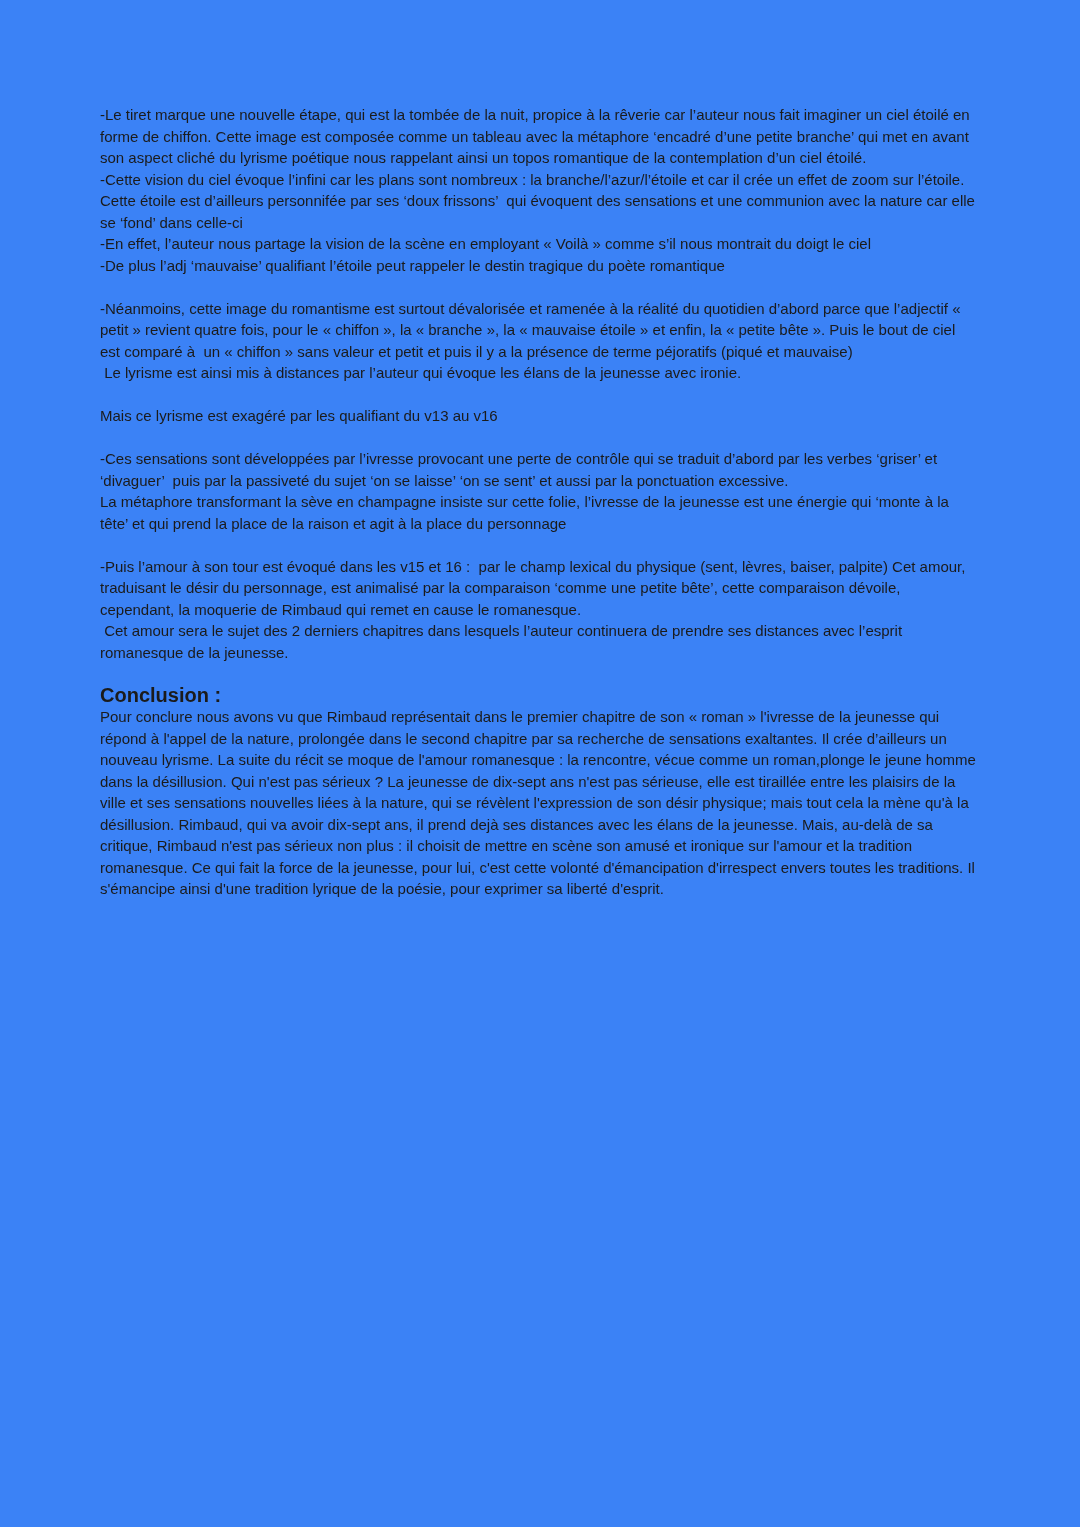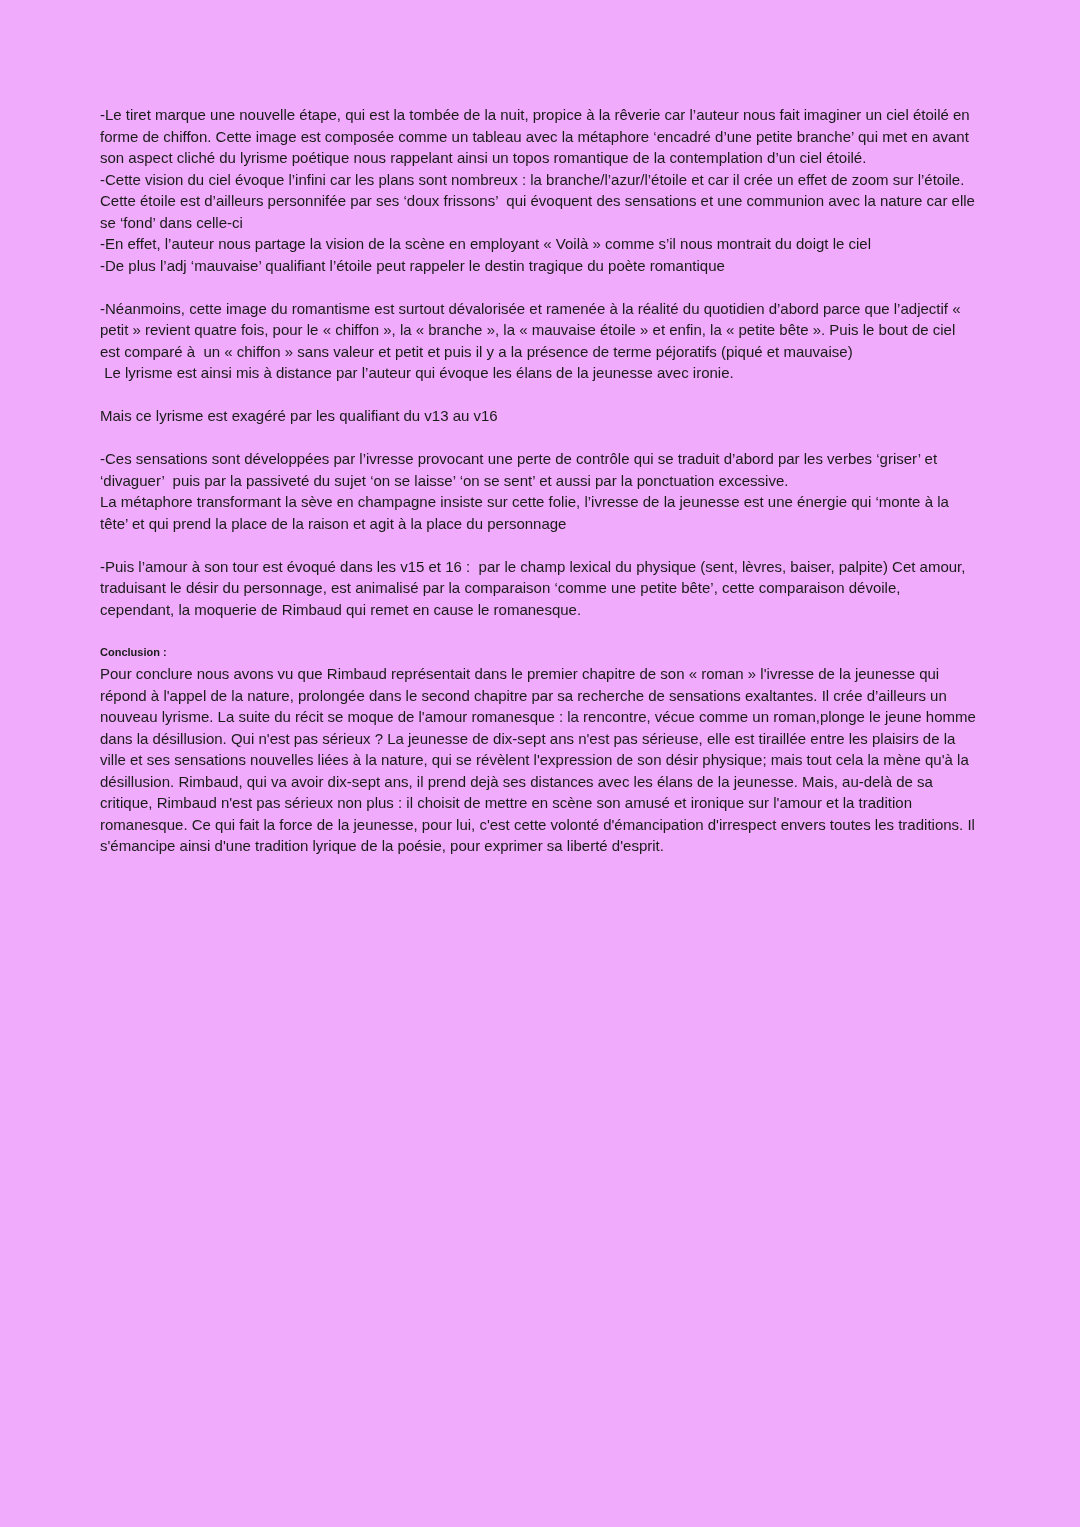--- a/index.html
+++ b/index.html
@@ -4,73 +4,74 @@
 <style>
   html, body {
     margin: 0;
     padding: 0;
     background: #ffffff;
   }
   .page {
     position: relative;
     width: 1080px;
     min-height: 1527px;
-    background: #f0abfc;
+    background: #3b82f6;
     box-sizing: border-box;
     padding: 104px 102px 60px 100px;
   }
   .content {
     font-family: "Liberation Sans", sans-serif;
     font-size: 15px;
     line-height: 21.5px;
     color: #1b1b1b;
     text-align: left;
   }
   p.block {
     margin: 0;
     white-space: pre-wrap;
   }
   .spacer {
     height: 21.5px;
   }
   .heading {
     margin: 0;
-    font-size: 11px;
+    font-size: 20px;
     font-weight: bold;
     color: #1b1b1b;
   }
 </style>
 </head>
 <body>
 
 <div class="page">
   <div class="content">
 
     <p class="block">-Le tiret marque une nouvelle étape, qui est la tombée de la nuit, propice à la rêverie car l’auteur nous fait imaginer un ciel étoilé en forme de chiffon. Cette image est composée comme un tableau avec la métaphore ‘encadré d’une petite branche’ qui met en avant son aspect cliché du lyrisme poétique nous rappelant ainsi un topos romantique de la contemplation d’un ciel étoilé.</p>
     <p class="block">-Cette vision du ciel évoque l’infini car les plans sont nombreux : la branche/l’azur/l’étoile et car il crée un effet de zoom sur l’étoile. Cette étoile est d’ailleurs personnifée par ses ‘doux frissons’  qui évoquent des sensations et une communion avec la nature car elle se ‘fond’ dans celle-ci</p>
     <p class="block">-En effet, l’auteur nous partage la vision de la scène en employant « Voilà » comme s’il nous montrait du doigt le ciel</p>
     <p class="block">-De plus l’adj ‘mauvaise’ qualifiant l’étoile peut rappeler le destin tragique du poète romantique</p>
 
     <div class="spacer"></div>
 
     <p class="block">-Néanmoins, cette image du romantisme est surtout dévalorisée et ramenée à la réalité du quotidien d’abord parce que l’adjectif « petit » revient quatre fois, pour le « chiffon », la « branche », la « mauvaise étoile » et enfin, la « petite bête ». Puis le bout de ciel est comparé à  un « chiffon » sans valeur et petit et puis il y a la présence de terme péjoratifs (piqué et mauvaise)</p>
-    <p class="block"> Le lyrisme est ainsi mis à distance par l’auteur qui évoque les élans de la jeunesse avec ironie.</p>
+    <p class="block"> Le lyrisme est ainsi mis à distances par l’auteur qui évoque les élans de la jeunesse avec ironie.</p>
 
     <div class="spacer"></div>
 
     <p class="block">Mais ce lyrisme est exagéré par les qualifiant du v13 au v16</p>
 
     <div class="spacer"></div>
 
     <p class="block">-Ces sensations sont développées par l’ivresse provocant une perte de contrôle qui se traduit d’abord par les verbes ‘griser’ et ‘divaguer’  puis par la passiveté du sujet ‘on se laisse’ ‘on se sent’ et aussi par la ponctuation excessive.</p>
     <p class="block">La métaphore transformant la sève en champagne insiste sur cette folie, l’ivresse de la jeunesse est une énergie qui ‘monte à la tête’ et qui prend la place de la raison et agit à la place du personnage</p>
 
     <div class="spacer"></div>
 
     <p class="block">-Puis l’amour à son tour est évoqué dans les v15 et 16 :  par le champ lexical du physique (sent, lèvres, baiser, palpite) Cet amour, traduisant le désir du personnage, est animalisé par la comparaison ‘comme une petite bête’, cette comparaison dévoile, cependant, la moquerie de Rimbaud qui remet en cause le romanesque.</p>
+    <p class="block"> Cet amour sera le sujet des 2 derniers chapitres dans lesquels l’auteur continuera de prendre ses distances avec l’esprit romanesque de la jeunesse.</p>
 
     <div class="spacer"></div>
 
     <h3 class="heading">Conclusion :</h3>
     <p class="block">Pour conclure nous avons vu que Rimbaud représentait dans le premier chapitre de son « roman » l'ivresse de la jeunesse qui répond à l'appel de la nature, prolongée dans le second chapitre par sa recherche de sensations exaltantes. Il crée d’ailleurs un nouveau lyrisme. La suite du récit se moque de l'amour romanesque : la rencontre, vécue comme un roman,plonge le jeune homme dans la désillusion. Qui n'est pas sérieux ? La jeunesse de dix-sept ans n'est pas sérieuse, elle est tiraillée entre les plaisirs de la ville et ses sensations nouvelles liées à la nature, qui se révèlent l'expression de son désir physique; mais tout cela la mène qu'à la désillusion. Rimbaud, qui va avoir dix-sept ans, il prend dejà ses distances avec les élans de la jeunesse. Mais, au-delà de sa critique, Rimbaud n'est pas sérieux non plus : il choisit de mettre en scène son amusé et ironique sur l'amour et la tradition romanesque. Ce qui fait la force de la jeunesse, pour lui, c'est cette volonté d'émancipation d'irrespect envers toutes les traditions. Il s'émancipe ainsi d'une tradition lyrique de la poésie, pour exprimer sa liberté d'esprit.</p>
 
   </div>
 </div>
 
 </body></html>

